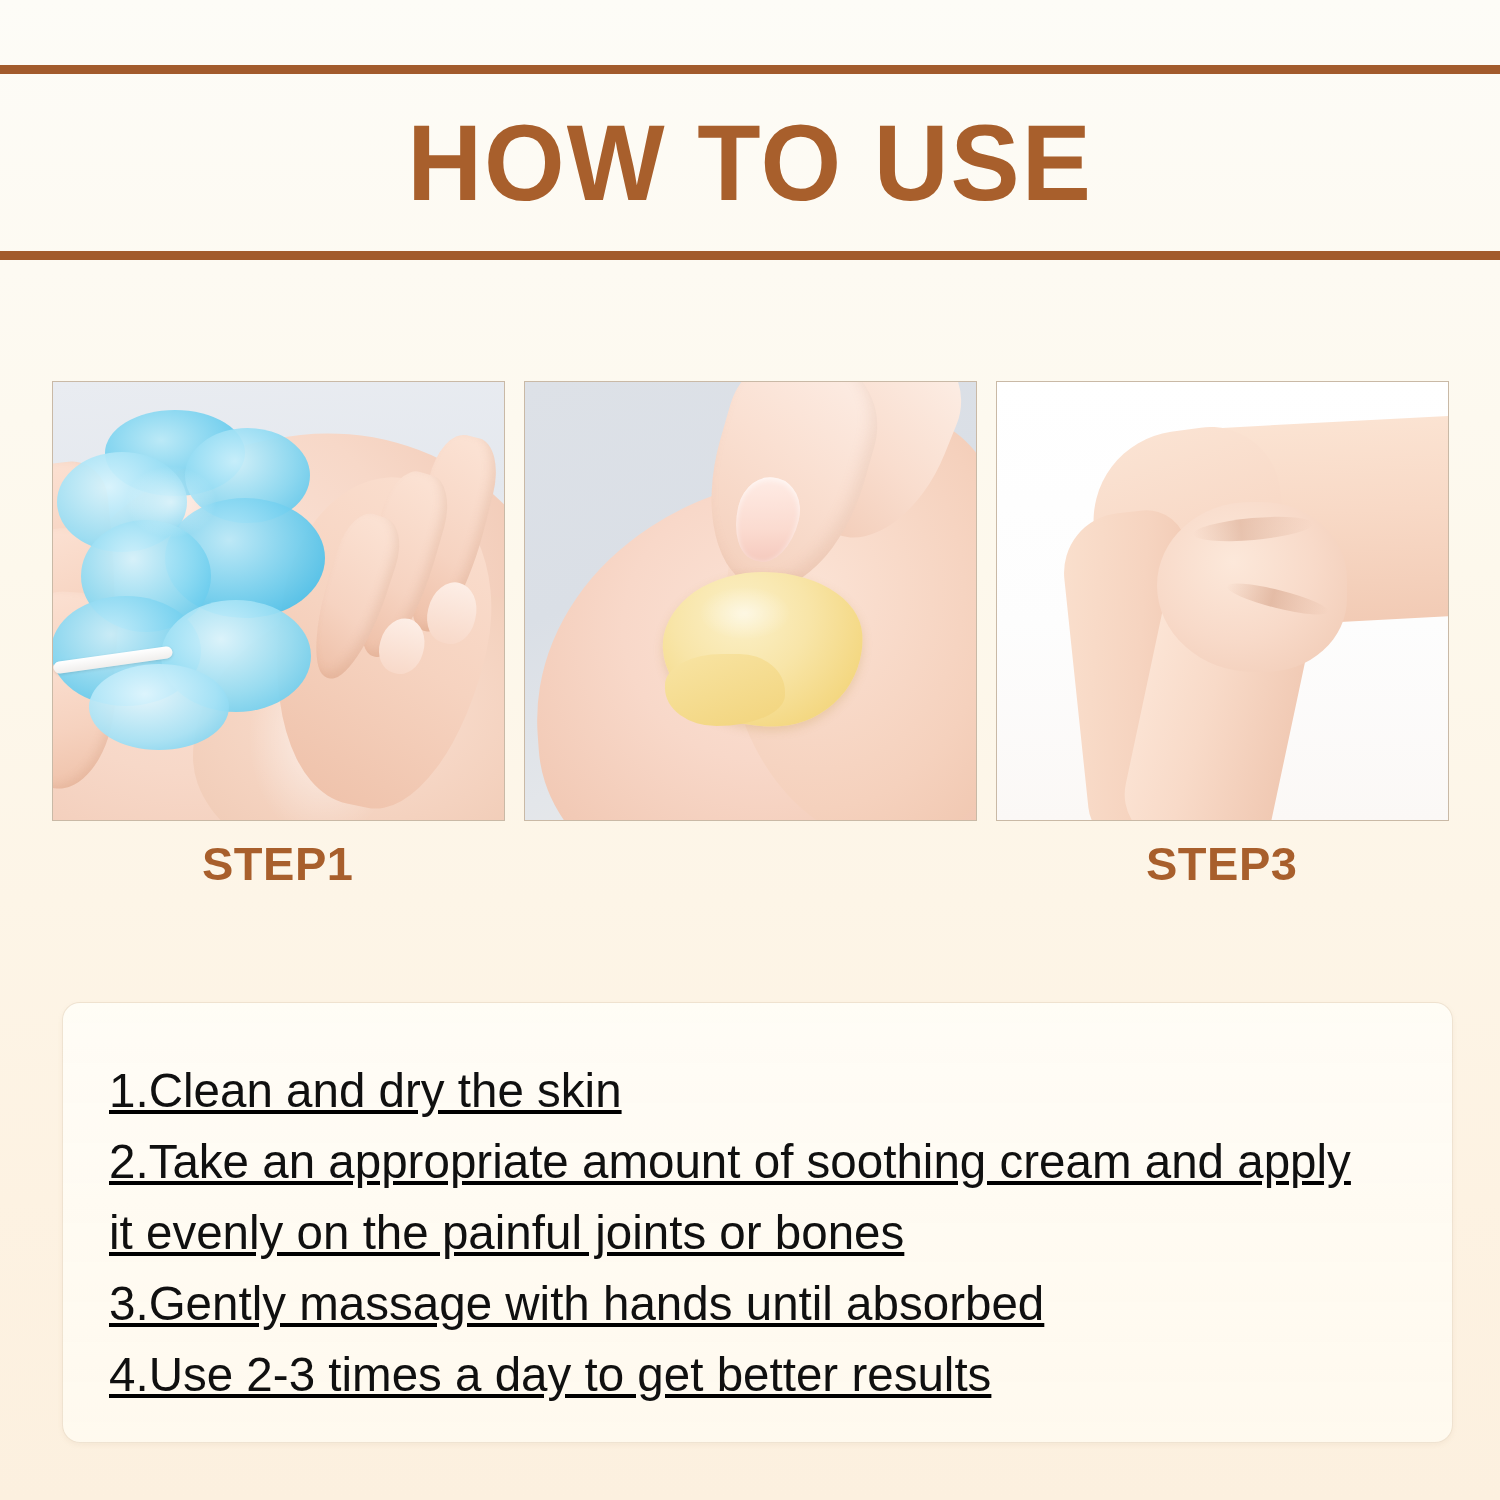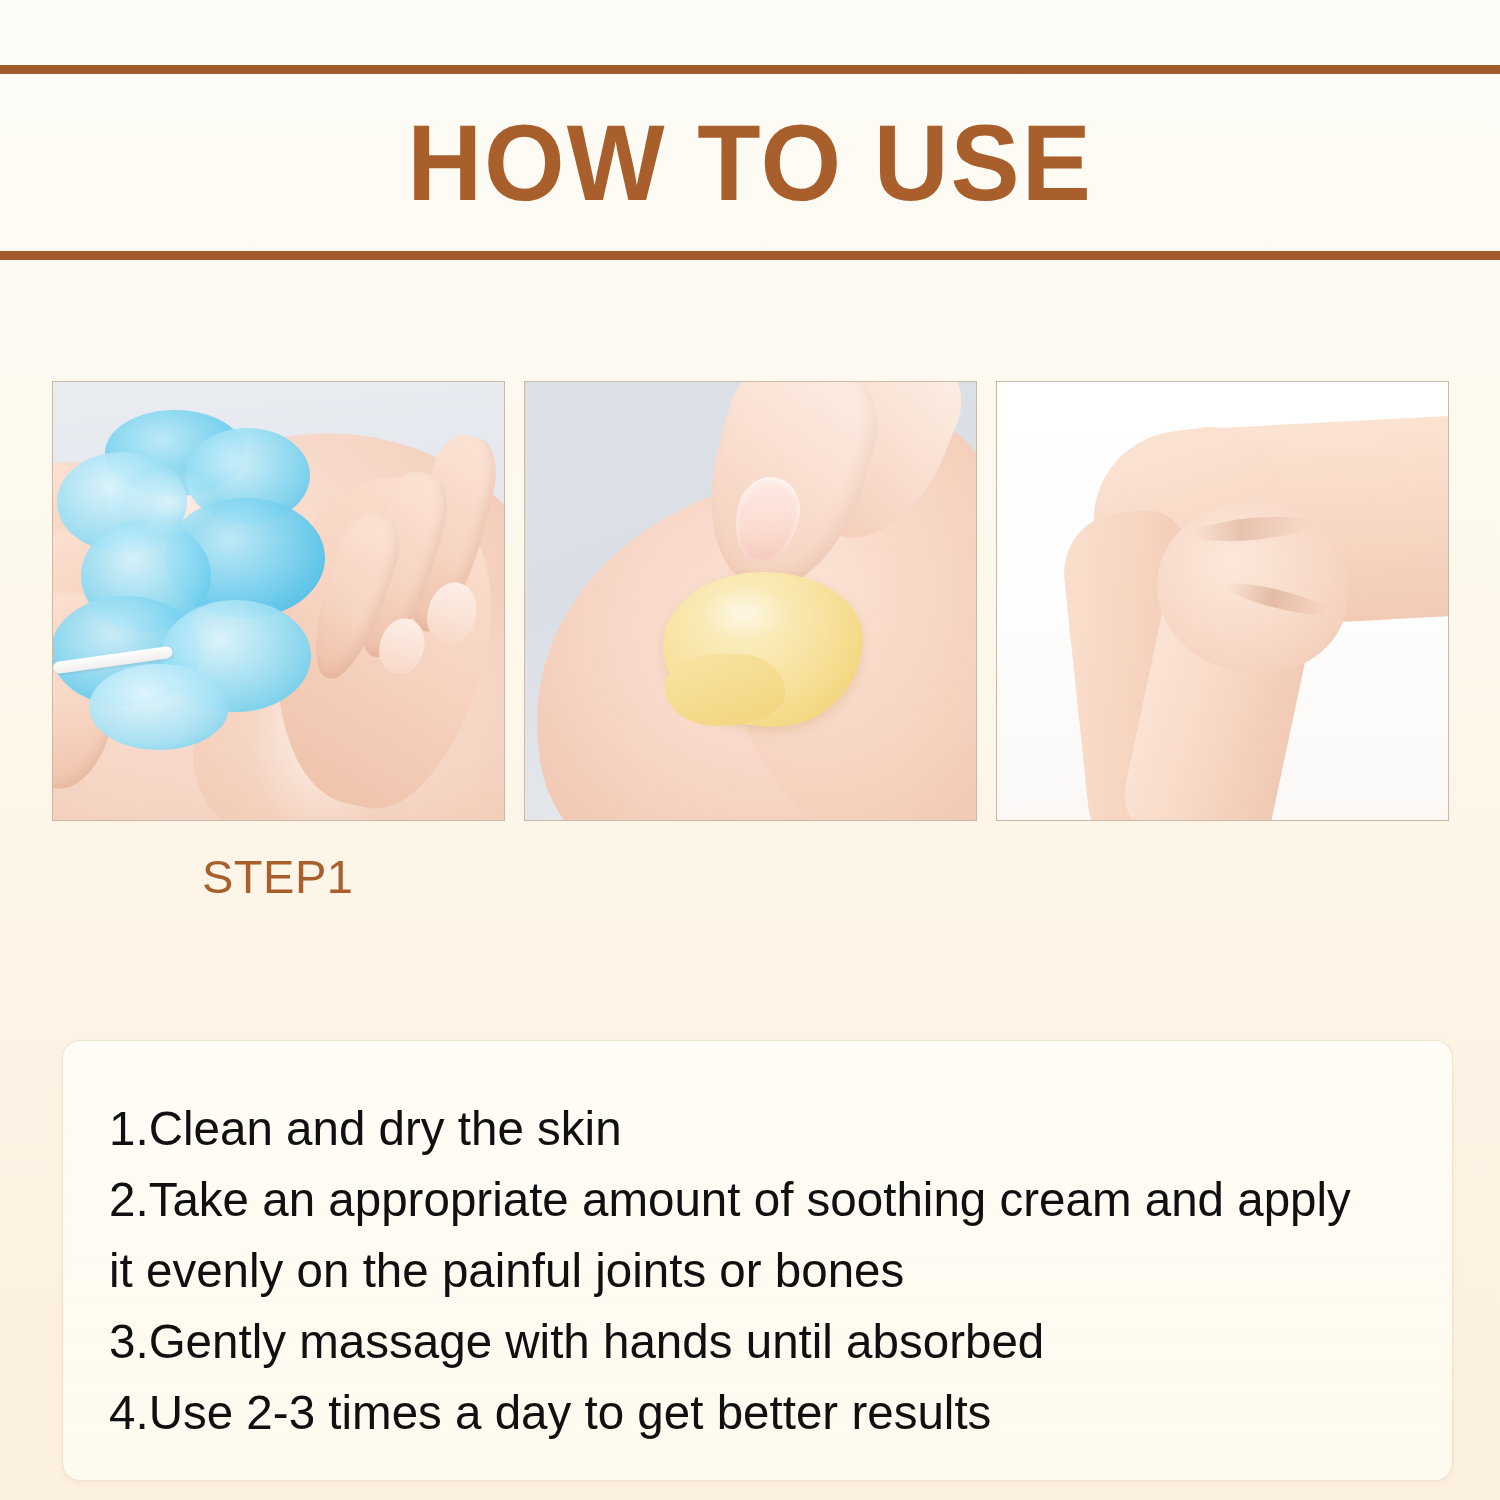--- a/index.html
+++ b/index.html
@@ -65,24 +65,24 @@
   .step-photo {
     width: 453px;
     height: 440px;
     position: relative;
     overflow: hidden;
     border: 1px solid #c9b9a6;
     background: #eef0f3;
   }
 
   .step-label {
-    margin-top: 32px;
+    margin-top: 19px;
     text-align: center;
     font-family: "Liberation Sans", sans-serif;
-    font-weight: normal;
+    font-weight: bold;
     font-size: 47px;
     letter-spacing: 0.5px;
     color: #a85f2c;
     line-height: 1;
   }
 
   .step1 .step-label { text-align: left; padding-left: 150px; }
   .step2 .step-label { text-align: left; padding-left: 143px; }
   .step3 .step-label { text-align: left; padding-left: 150px; }
 
@@ -296,28 +296,29 @@
     width: 105px; height: 18px;
     border-radius: 50%;
     background: linear-gradient(90deg, rgba(216,168,143,0.0) 0%, rgba(214,164,138,0.6) 45%, rgba(216,168,143,0.0) 100%);
     transform: rotate(14deg);
   }
 
   
   .instructions {
     position: absolute;
     left: 62px;
-    top: 1040px;
+    top: 1002px;
     width: 1391px;
     height: 441px;
     border-radius: 18px;
     background: linear-gradient(180deg, rgba(255,253,247,0.92) 0%, rgba(255,250,240,0.88) 100%);
     border: 1px solid rgba(226,205,180,0.55);
     box-shadow: 0 2px 5px rgba(190,160,120,0.10);
     padding: 52px 46px 0 46px;
+    text-decoration: underline;
   }
 
   .instr-line {
     font-family: "Liberation Sans Narrow", "Liberation Sans", sans-serif;
     font-size: 49px;
     line-height: 71px;
     color: #101010;
     white-space: nowrap;
     letter-spacing: 0px;
     transform: scaleX(0.97);
@@ -389,20 +390,21 @@
     <div class="step-photo">
       <div class="ph3-bg"></div>
       <div class="ph3-thigh"></div>
       <div class="ph3-thigh2"></div>
       <div class="ph3-calf1"></div>
       <div class="ph3-calf2"></div>
       <div class="ph3-knee"></div>
       <div class="ph3-shade"></div>
       <div class="ph3-shade2"></div>
     </div>
+    <div class="step-label">STEP3</div>
   </div>
 
 </div>
 
 <div class="instructions">
   <div class="instr-line">1.Clean and dry the skin</div>
   <div class="instr-line">2.Take an appropriate amount of soothing cream and apply</div>
   <div class="instr-line">it evenly on the painful joints or bones</div>
   <div class="instr-line">3.Gently massage with hands until absorbed</div>
   <div class="instr-line">4.Use 2-3 times a day to get better results</div>

